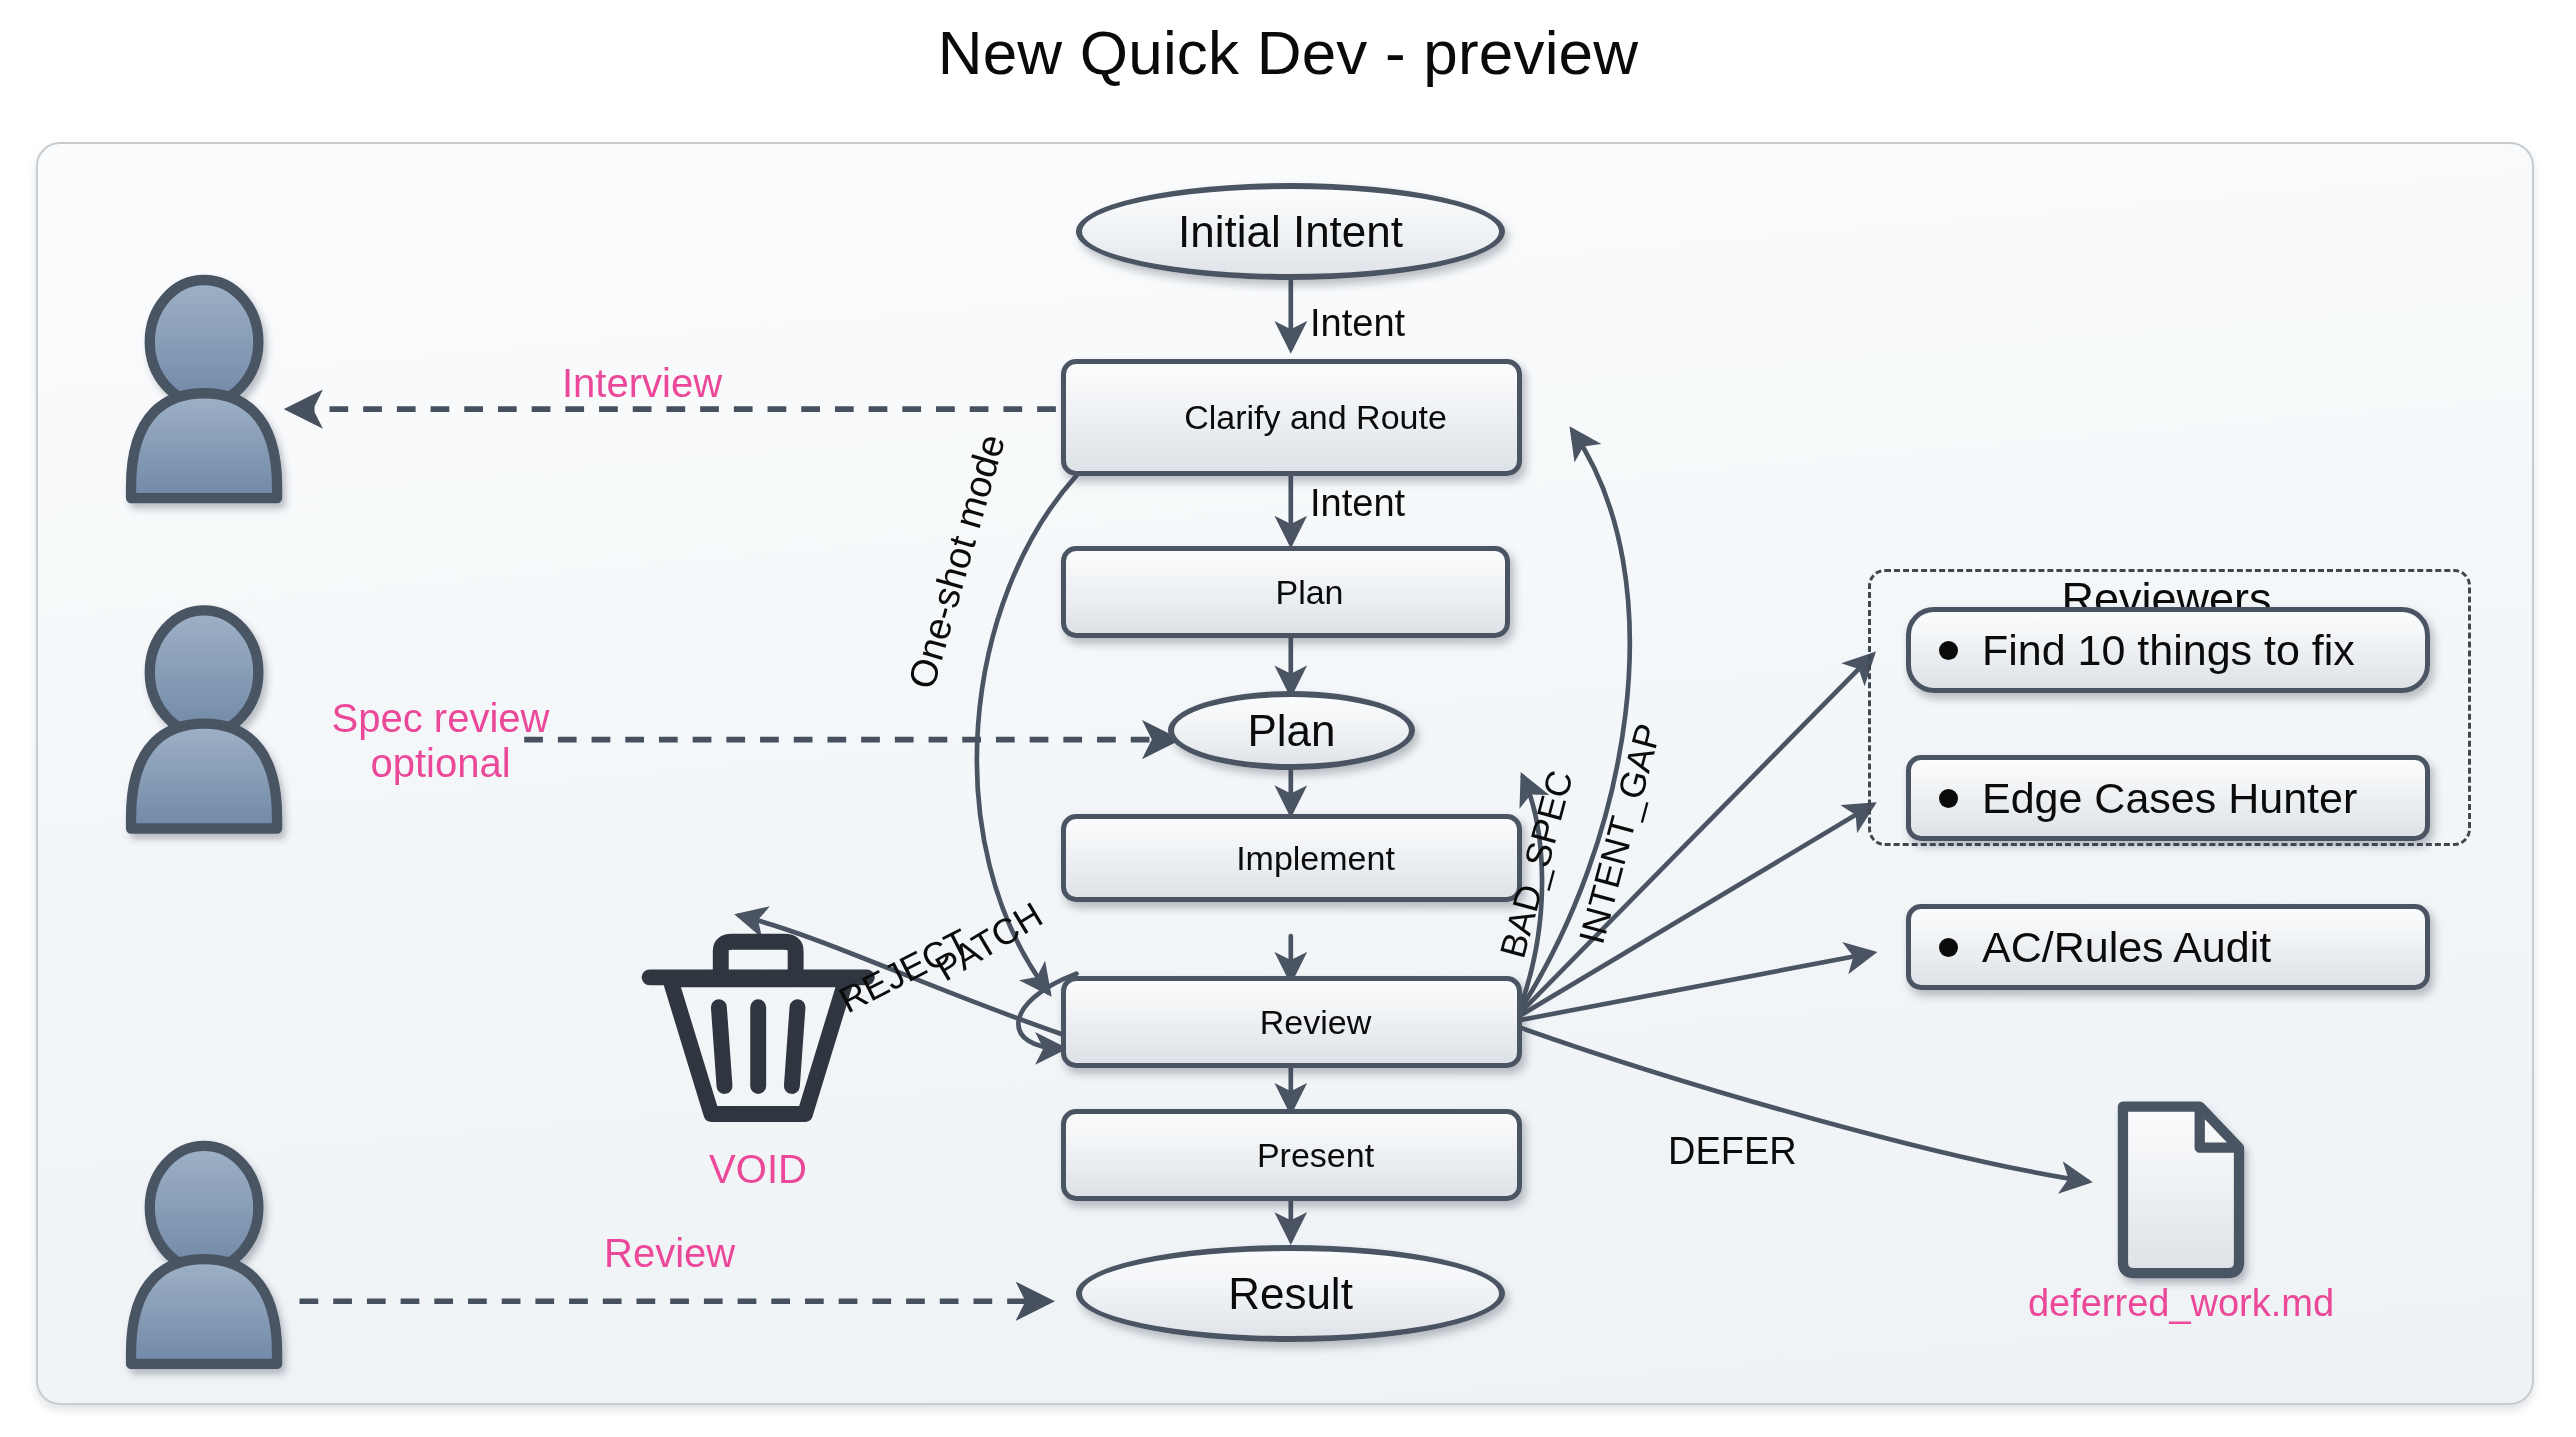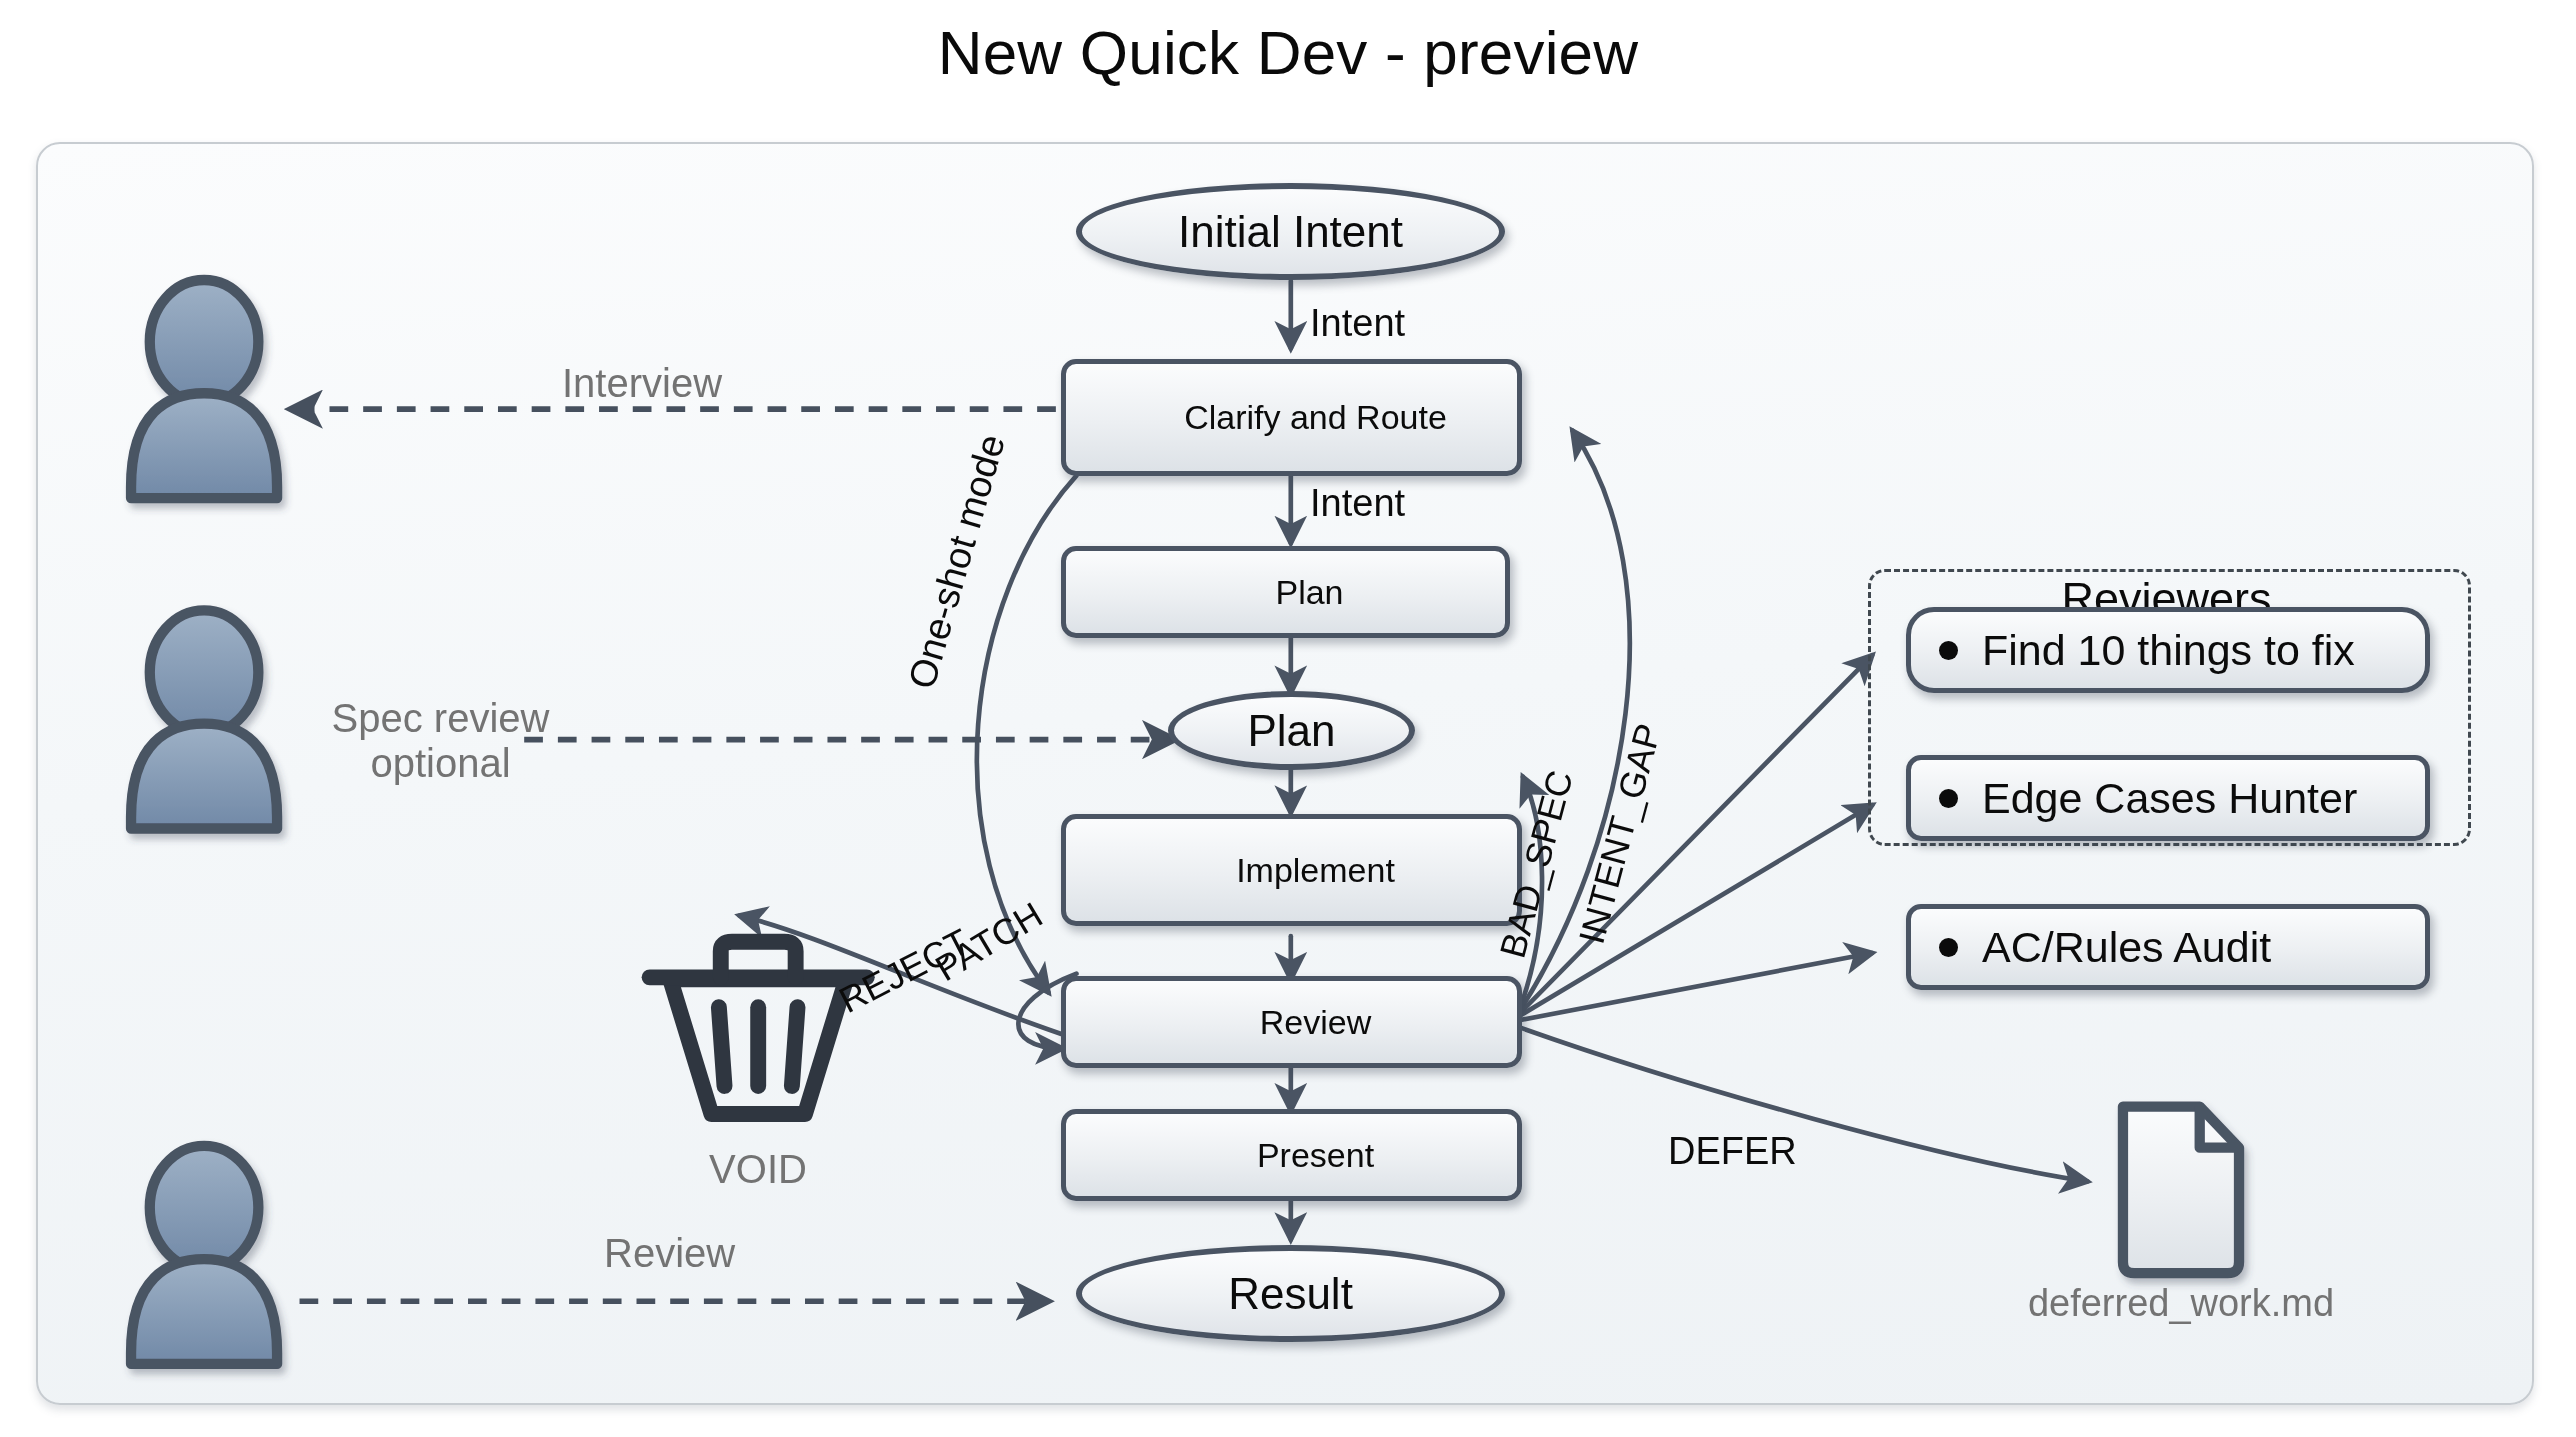--- a/index.html
+++ b/index.html
@@ -41,21 +41,21 @@
   
   #revCluster{position:absolute;left:1868px;top:569px;width:597px;height:271px;
        border:3.7px dashed #40484f;border-radius:17px;}
   #revTitle{position:absolute;left:1868px;top:533px;width:597px;text-align:center;
        font-size:45px;color:#0b0b0b;margin-top:40px;}
 
   
   .elabel{position:absolute;font-size:38px;color:#0b0b0b;white-space:nowrap;}
   .elabel.small{font-size:36px;}
   .rot{transform-origin:left center;}
-  .caption{position:absolute;font-size:40px;color:#737373;text-align:center;
+  .caption{position:absolute;font-size:40px;color:#ec4899;text-align:center;
            white-space:nowrap;}
   .two-line{line-height:1.12;text-align:center;}
 </style>
 </head>
 <body>
 
 <div id="stage">
 
   <div id="title">New Quick Dev - preview</div>
 
@@ -162,21 +162,21 @@
   </div>
 
   <div class="node box" style="left:1061px;top:546px;width:449px;height:92px;">
     <span>Plan</span>
   </div>
 
   <div class="node ellipse" style="left:1168px;top:691px;width:247px;height:79px;">
     <span>Plan</span>
   </div>
 
-  <div class="node box" style="left:1061px;top:814px;width:461px;height:112px;">
+  <div class="node box" style="left:1061px;top:814px;width:461px;height:88px;">
     <span>Implement</span>
   </div>
 
   <div class="node box" style="left:1061px;top:976px;width:461px;height:92px;">
     <span>Review</span>
   </div>
 
   <div class="node box" style="left:1061px;top:1109px;width:461px;height:92px;">
     <span>Present</span>
   </div>

